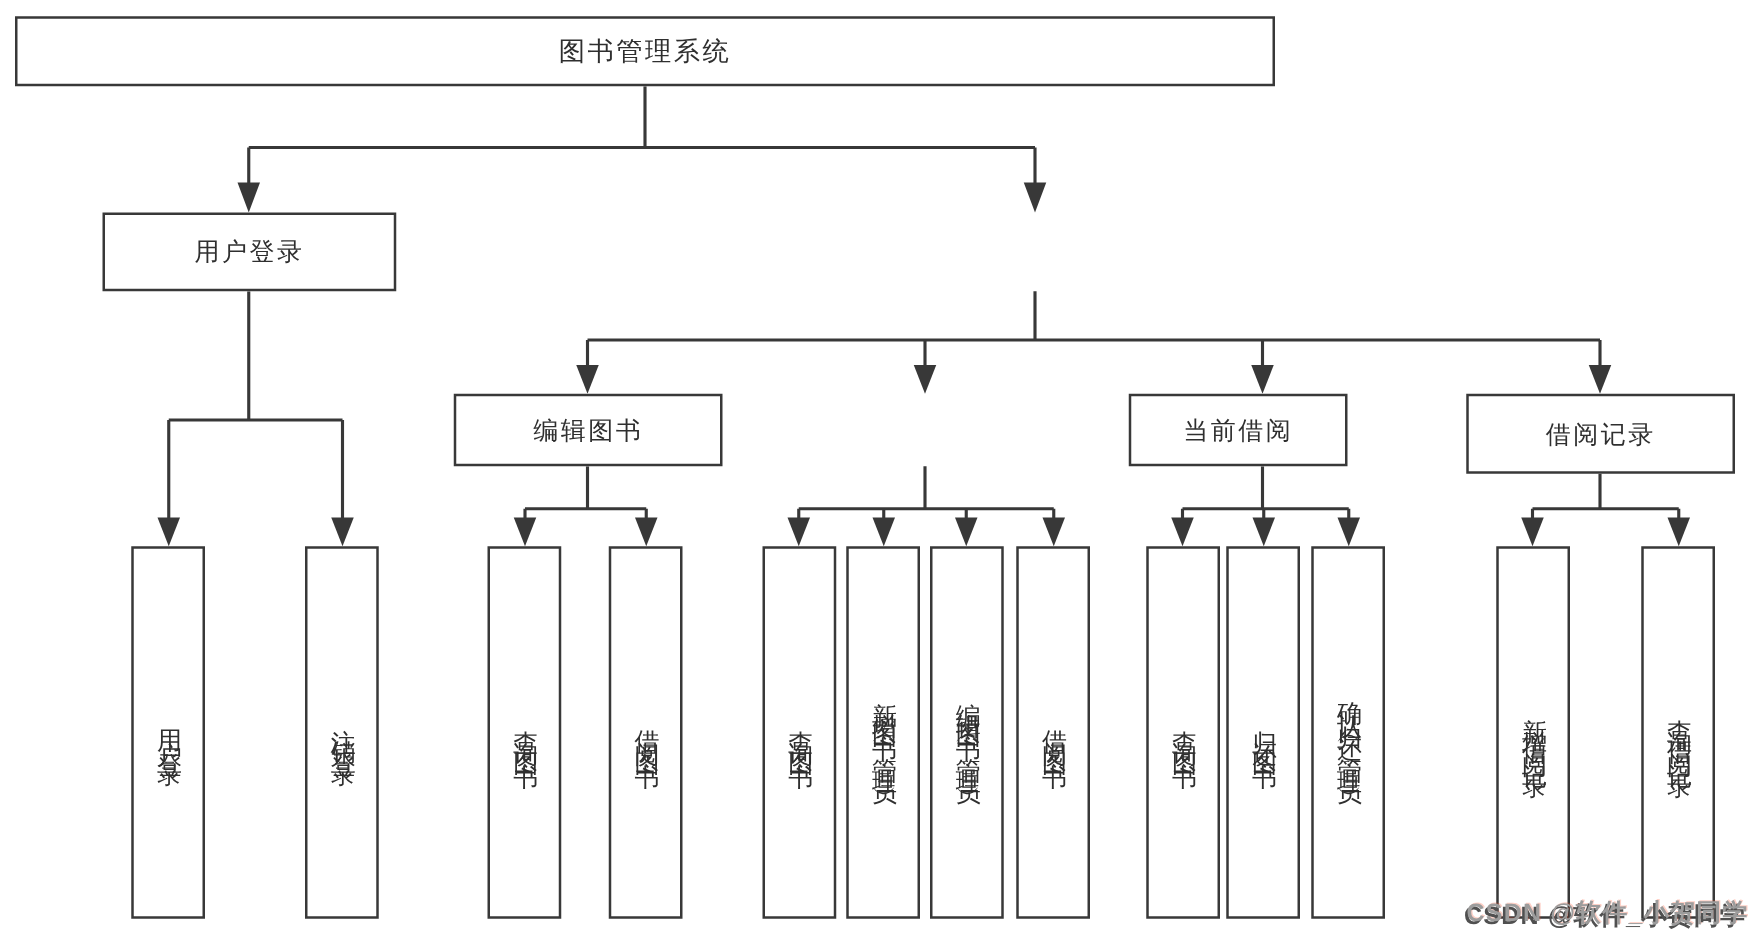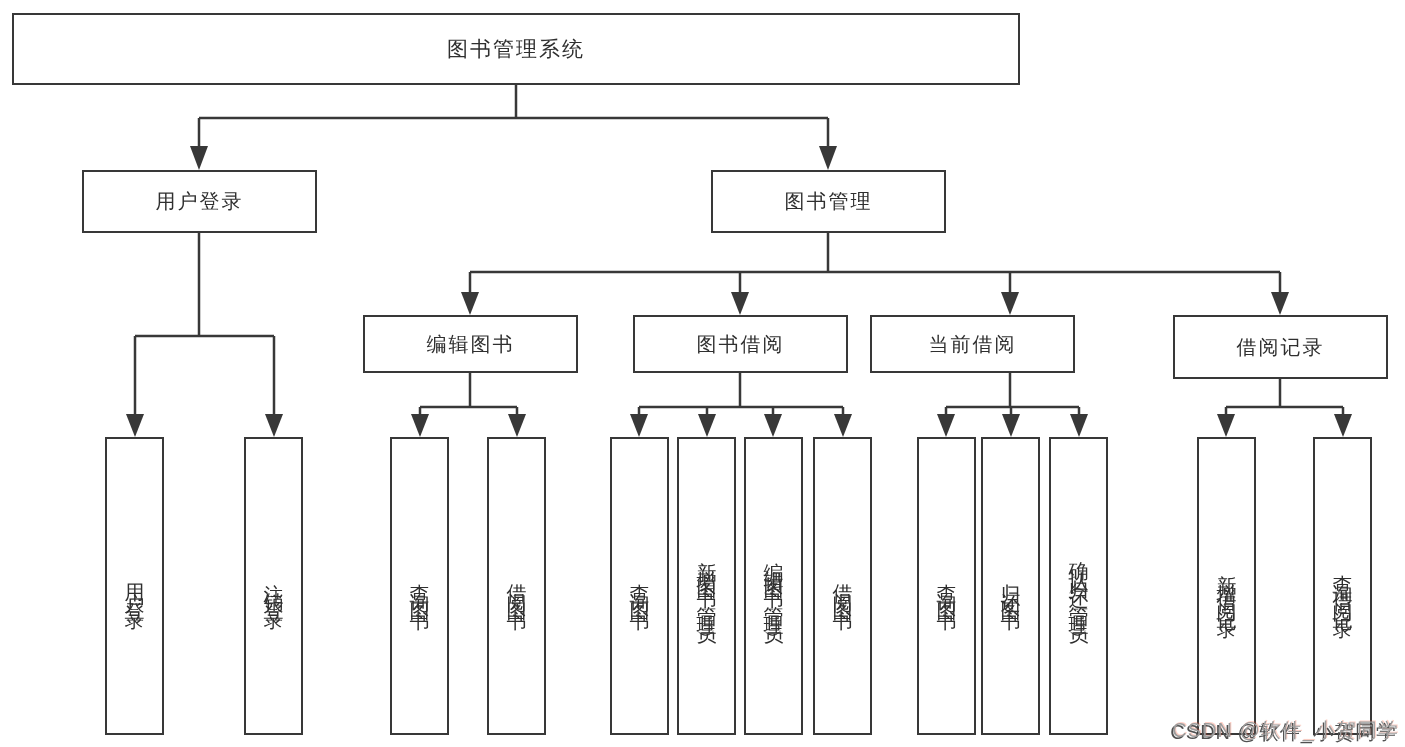--- a/index.html
+++ b/index.html
@@ -13,21 +13,21 @@
   svg.connectors path{stroke:var(--line);stroke-width:2.5;fill:none;}
   svg.connectors polygon{fill:var(--line);stroke:none;}
   .node{position:absolute;background:var(--box-bg);border:2px solid var(--line);
         color:var(--text);display:grid;place-items:center;}
   .node.h .label{font-size:20px;letter-spacing:2px;white-space:nowrap;}
   .node.rootbox .label{font-size:21px;}
   .node.v .vtext{writing-mode:vertical-rl;text-orientation:mixed;font-size:20px;
         letter-spacing:9px;line-height:1.25;white-space:nowrap;}
   .watermark{position:absolute;right:6px;bottom:3px;font-size:20px;letter-spacing:1px;
         color:var(--watermark);text-shadow:-2px 2px 0 var(--watermark-shadow), 1px -1px 0 rgba(252,85,49,0.28);
-        white-space:nowrap;}
+        white-space:nowrap;font-weight:bold;}
 </style>
 </head>
 <body>
 
 <div class="canvas">
 
   <svg class="connectors" viewBox="0 0 1405 747" aria-hidden="true">
     <g>
       <path d="M516 69 V118 M199 118 H828 M199 118 V148 M828 118 V148"></path>
       <path d="M199 233 V336 M135 336 H274 M135 336 V416 M274 336 V416"></path>
@@ -53,38 +53,32 @@
       <polygon points="764,414 782,414 773,437"></polygon>
       <polygon points="834,414 852,414 843,437"></polygon>
       <polygon points="937,414 955,414 946,437"></polygon>
       <polygon points="1002,414 1020,414 1011,437"></polygon>
       <polygon points="1070,414 1088,414 1079,437"></polygon>
       <polygon points="1217,414 1235,414 1226,437"></polygon>
       <polygon points="1334,414 1352,414 1343,437"></polygon>
     </g>
   </svg>
 
-  <div class="node h rootbox" style="left:12px;top:13px;width:1008px;height:72px">
+  <div class="node h rootbox" style="left:12px;top:13px;width:1008px;height:56px">
     <span class="label">图书管理系统</span>
   </div>
 
   <div class="node h" style="left:82px;top:170px;width:235px;height:63px">
     <span class="label">用户登录</span>
   </div>
-  <div class="node h" style="left:711px;top:170px;width:235px;height:63px">
-    <span class="label">图书管理</span>
-  </div>
 
   <div class="node h" style="left:363px;top:315px;width:215px;height:58px">
     <span class="label">编辑图书</span>
   </div>
-  <div class="node h" style="left:633px;top:315px;width:215px;height:58px">
-    <span class="label">图书借阅</span>
-  </div>
-  <div class="node h" style="left:870px;top:315px;width:205px;height:58px">
+  <div class="node h" style="left:903px;top:315px;width:175px;height:58px">
     <span class="label">当前借阅</span>
   </div>
   <div class="node h" style="left:1173px;top:315px;width:215px;height:64px">
     <span class="label">借阅记录</span>
   </div>
 
   <div class="node v" style="left:105px;top:437px;width:59px;height:298px">
     <span class="vtext">用户登录</span>
   </div>
   <div class="node v" style="left:244px;top:437px;width:59px;height:298px">

